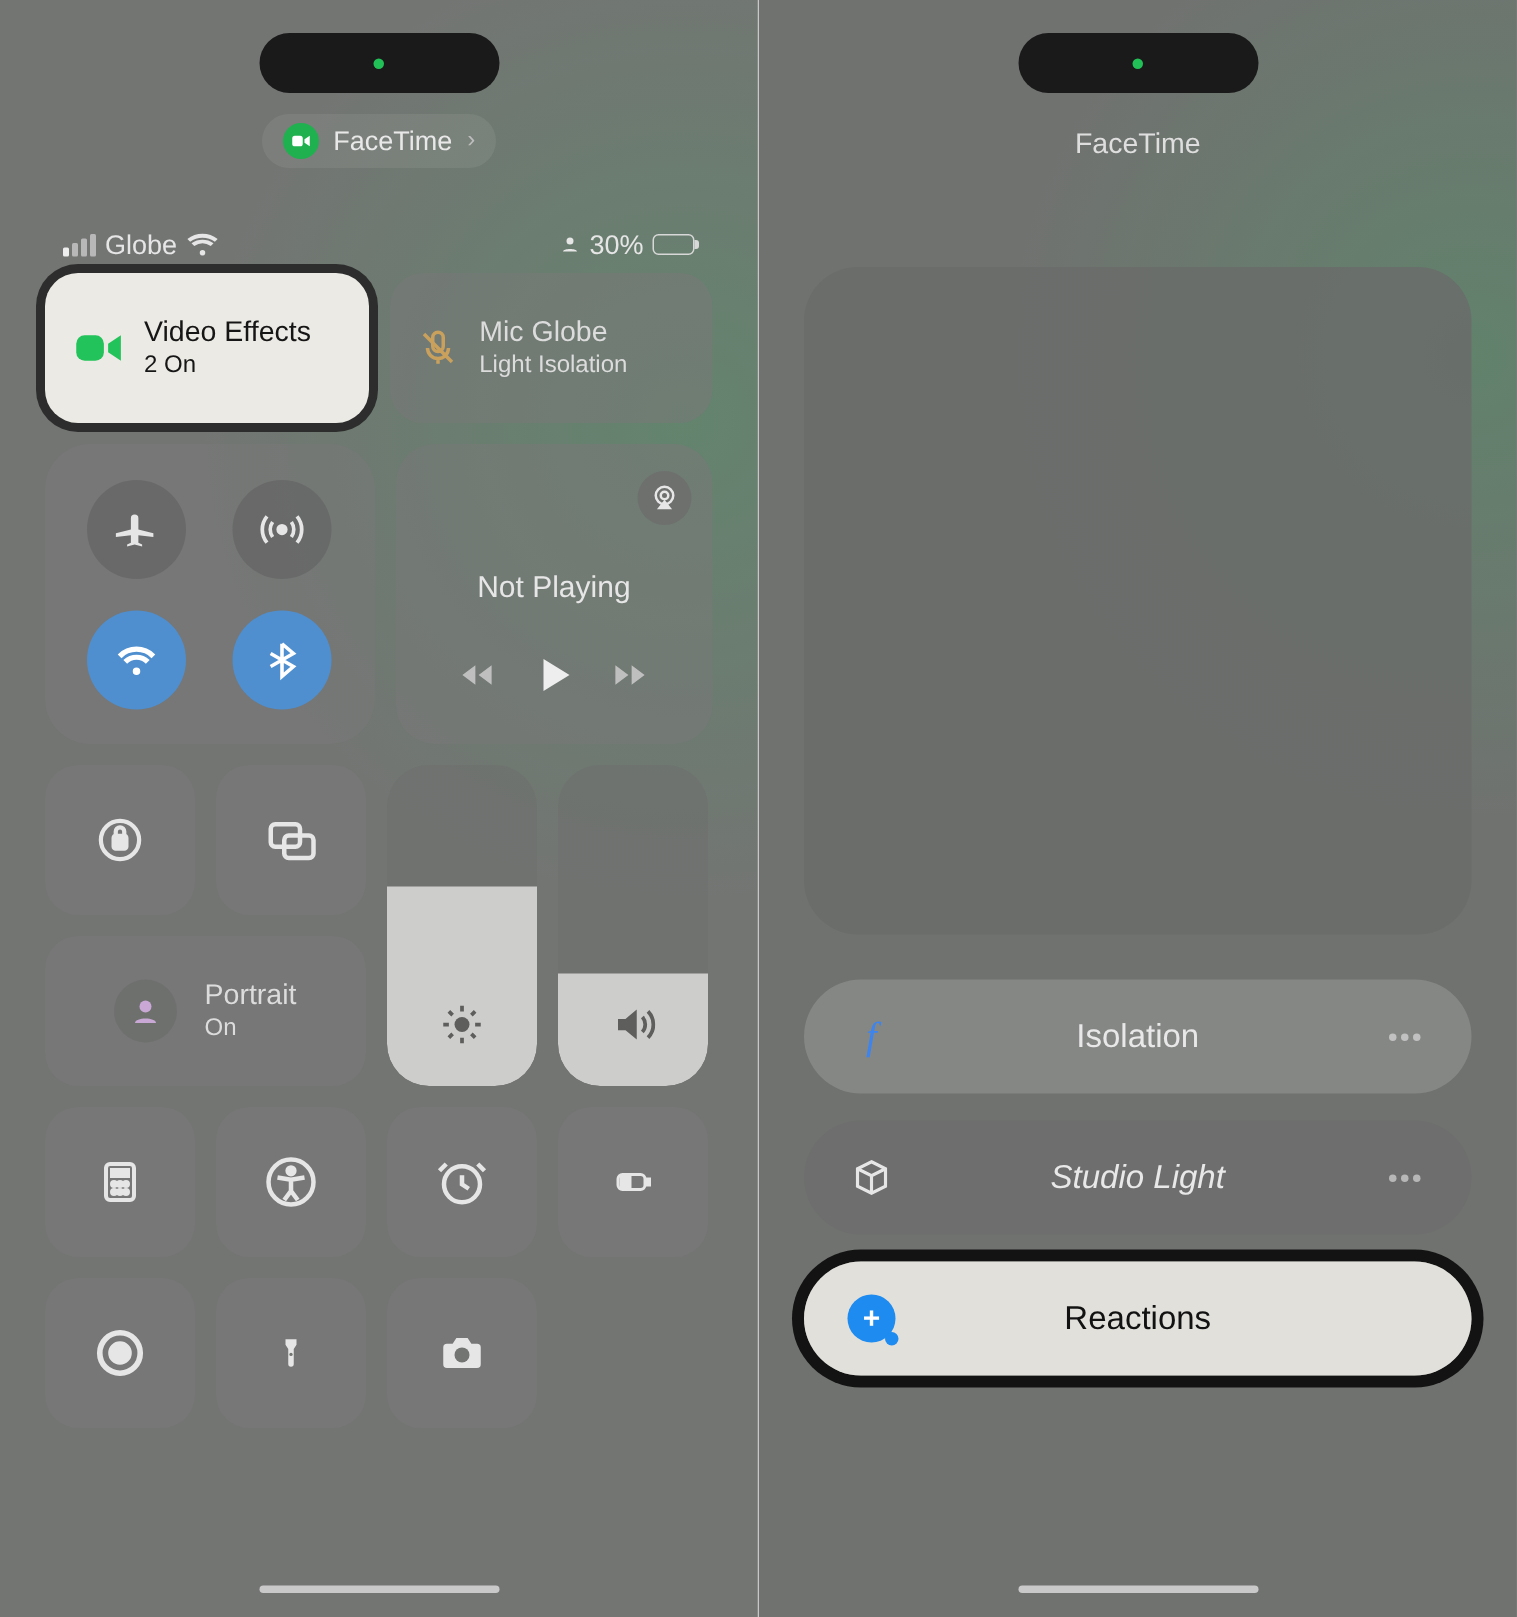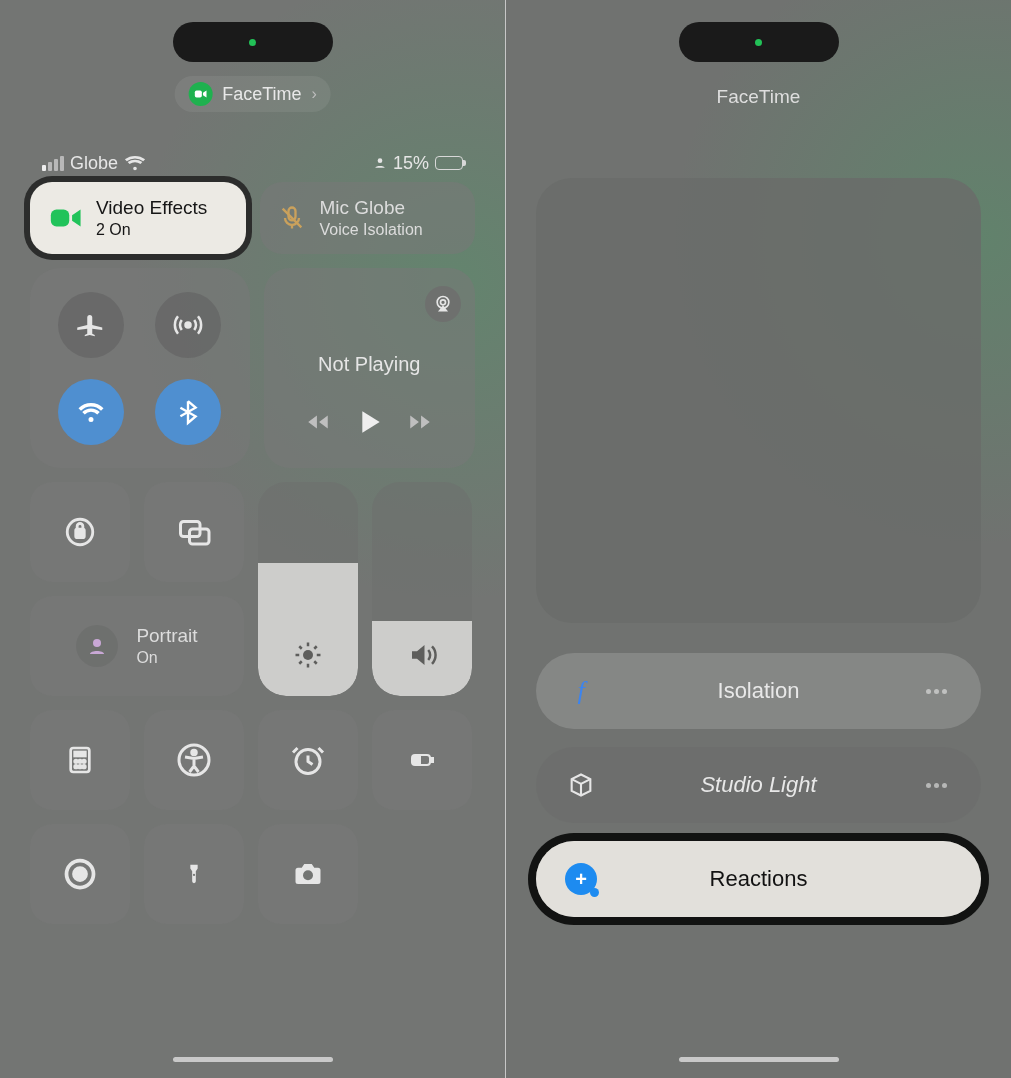--- a/index.html
+++ b/index.html
@@ -84,21 +84,21 @@
   .row { display:flex; gap:14px; margin-bottom:14px; }
   .tile {
     background: rgba(120,121,120,0.55);
     border-radius: 22px;
     color: #dcdcdc;
     display:flex;
     align-items:center;
     justify-content:center;
     gap:17px;
   }
-  .tile-half { flex:1; height:72px; padding:0 18px; display:flex; align-items:center; justify-content:flex-start; gap:14px; }
+  .tile-half { flex:1; height:100px; padding:0 18px; display:flex; align-items:center; justify-content:flex-start; gap:14px; }
   .tile-sq { width:100px; height:100px; border-radius:22px; }
   .txt-col { display:flex; flex-direction:column; line-height:1.2; }
   .t1 { font-size:19px; font-weight:500; }
   .t2 { font-size:16px; }
 
   .video-effects {
     background: #eceae4 !important;
     color:#161616;
     box-shadow: 0 0 0 6px #2c2d2c;
   }
@@ -182,21 +182,21 @@
       <span>Globe</span>
       <svg class="wifi-ic" viewBox="0 0 24 24" fill="#e6e6e6">
           <path d="M12 20a2 2 0 100-4 2 2 0 000 4zM4 11a14 14 0 0116 0l-2 2a11 11 0 00-12 0zM1 8a18 18 0 0122 0l-2 2a15 15 0 00-18 0z"></path>
         </svg>
     </div>
     <div class="status-right">
       <svg class="person-ic" viewBox="0 0 24 24" fill="#e6e6e6">
           <circle cx="12" cy="8" r="4"></circle>
           <path d="M4 20c0-4 16-4 16 0z"></path>
         </svg>
-      <span>15%</span>
+      <span>30%</span>
       <span class="batt"><span class="fill"></span></span>
     </div>
   </div>
 
   <div class="cc-area">
 
     <div class="row">
       <div class="tile tile-half video-effects">
         <svg class="cam-ic" viewBox="0 0 24 24" fill="#21c35a">
             <rect x="2" y="6" width="13" height="12" rx="4"></rect>
@@ -207,21 +207,21 @@
           <span class="t2">2 On</span>
         </div>
       </div>
       <div class="tile tile-half">
         <svg class="mic-ic" viewBox="0 0 24 24" fill="none" stroke="#caa15c" stroke-width="2">
             <rect x="9" y="3" width="6" height="11" rx="3"></rect>
             <path d="M6 12a6 6 0 0012 0M12 18v3M4 4l16 16"></path>
           </svg>
         <div class="txt-col">
           <span class="t1">Mic Globe</span>
-          <span class="t2">Voice Isolation</span>
+          <span class="t2">Light Isolation</span>
         </div>
       </div>
     </div>
 
     <div class="row">
       <div class="tile conn-grid">
         <div class="conn-btn">
           <svg viewBox="0 0 24 24" width="30" height="30" fill="#e6e6e6">
               <path d="M21 14l-8-2V6a2 2 0 00-4 0v6l-8 2v2l8-1v4l-2 1v1l4-1 4 1v-1l-2-1v-4l8 1z"></path>
             </svg>

